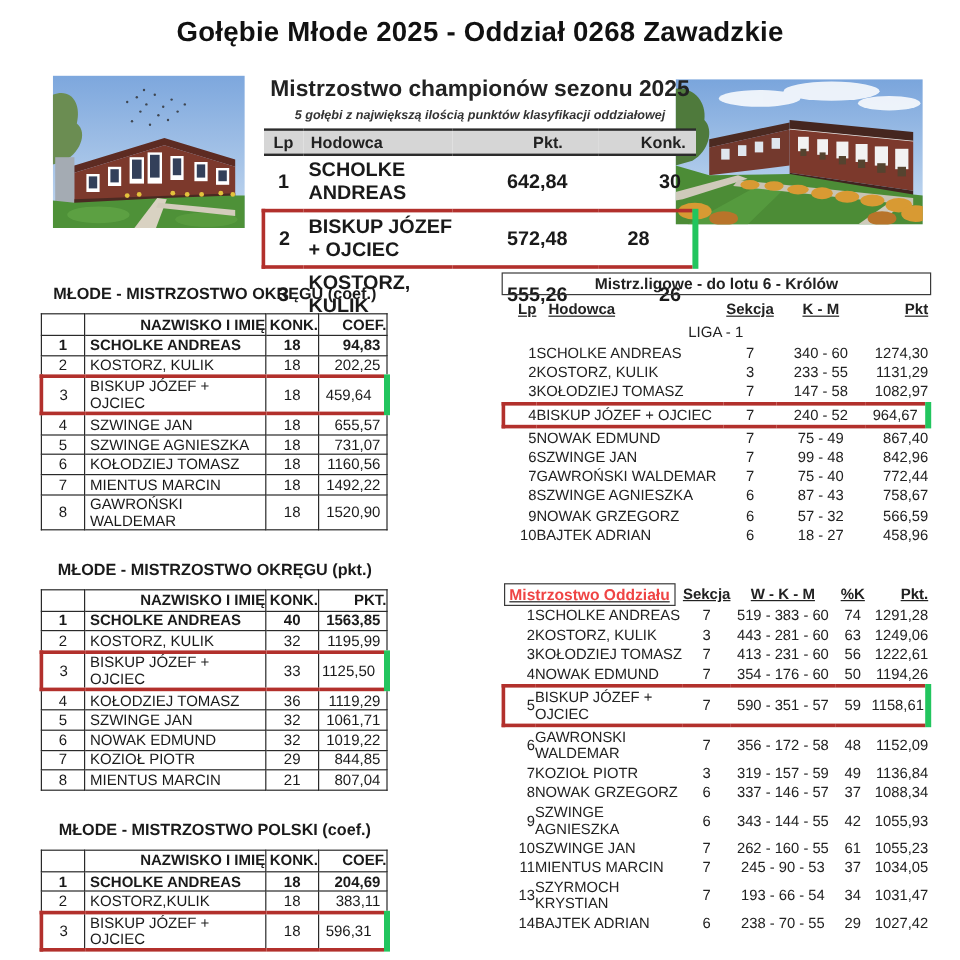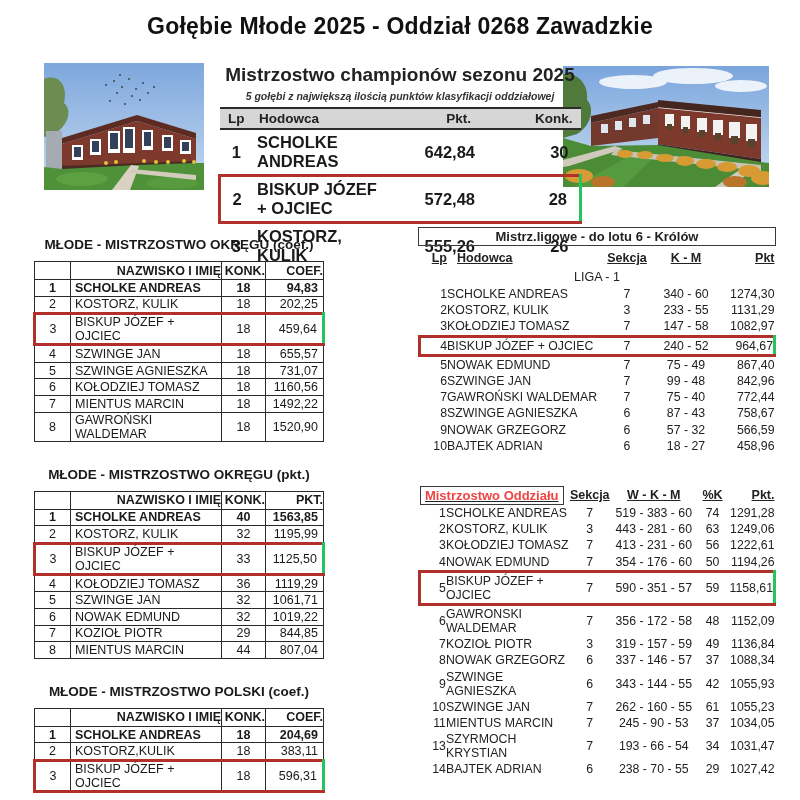--- a/index.html
+++ b/index.html
@@ -30,21 +30,21 @@
   .ctable .c-name{text-align:left;padding-left:4px;}
   .ctable th.c-name{text-align:left;padding-left:6px;}
   .ctable .c-pkt{width:92px;text-align:right;padding-right:26px;}
   .ctable th.c-pkt{padding-right:30px;}
   .ctable .c-konk{width:66px;text-align:right;padding-right:12px;}
   .ctable th.c-konk{padding-right:8px;}
 
   
   tr.hl td{border-top:3px solid #b2302c;border-bottom:3px solid #b2302c;}
   tr.hl td:first-child{border-left:3px solid #b2302c;}
-  tr.hl td:last-child{border-right:3px solid #22c55e;}
+  tr.hl td:last-child{border-right:5px solid #22c55e;text-align:center;}
   tr.b td{font-weight:bold;}
 
   
   #left-col{left:33px;top:237px;width:292px;}
   .lsec + .lsec{margin-top:25px;}
   .ltitle{font-size:13.5px;font-weight:bold;text-align:center;margin-bottom:9px;color:#1a1a1a;}
   .ltable{width:100%;}
   .ltable th,.ltable td{border:1.3px solid #2a2a2a;}
   .ltable th{font-size:12.5px;font-weight:bold;height:17px;padding:0;color:#1a1a1a;}
   .ltable td{font-size:12.5px;height:15.6px;padding:0;color:#1a1a1a;}
@@ -368,21 +368,21 @@
         </tr>
           <tr>
           <td class="l-lp">7</td>
           <td class="l-name">KOZIOŁ PIOTR</td>
           <td class="l-konk">29</td>
           <td class="l-val">844,85</td>
         </tr>
           <tr>
           <td class="l-lp">8</td>
           <td class="l-name">MIENTUS MARCIN</td>
-          <td class="l-konk">44</td>
+          <td class="l-konk">21</td>
           <td class="l-val">807,04</td>
         </tr>
         </tbody>
     </table>
   </section>
 
   <section class="lsec">
     <div class="ltitle">MŁODE - MISTRZOSTWO POLSKI (coef.)</div>
     <table class="ltable">
       <thead>

